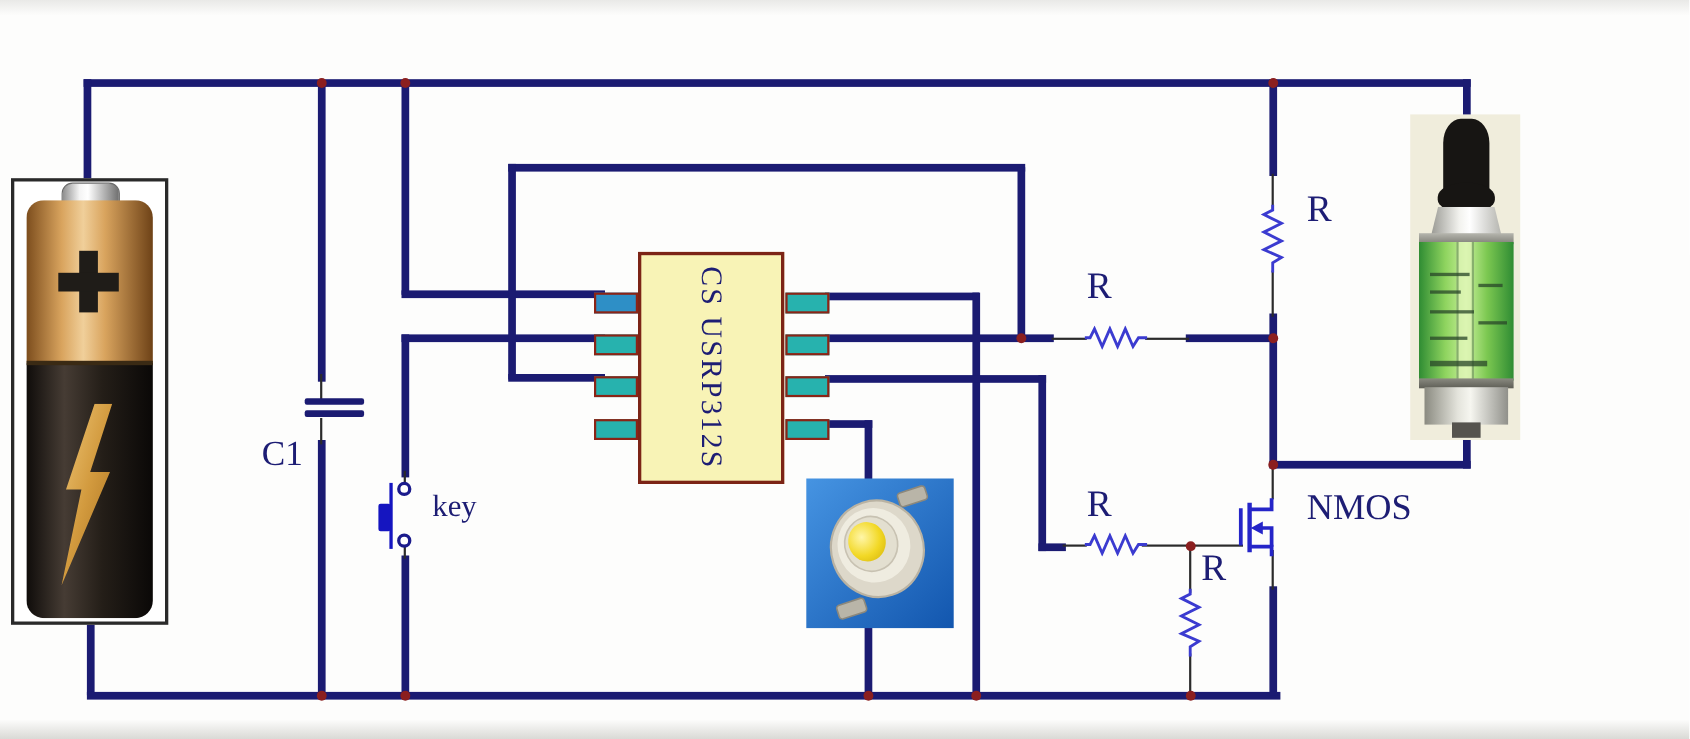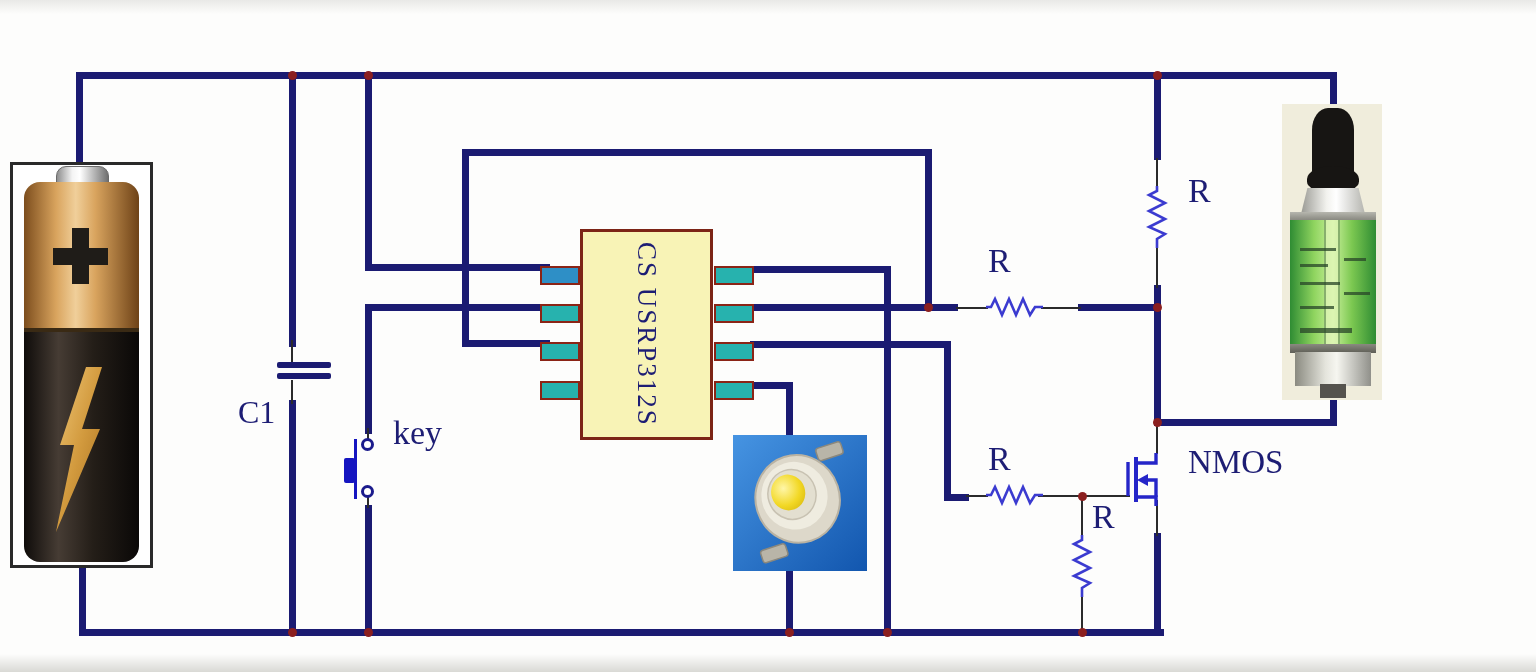--- a/index.html
+++ b/index.html
@@ -117,21 +117,21 @@
   <div class="tw" style="left:1081px;top:594px;width:2px;height:38px;"></div>
 
   <div class="plate" style="left:277px;top:362px;width:54px;height:6px;"></div>
   <div class="plate" style="left:277px;top:373px;width:54px;height:6px;"></div>
   <div class="lbl" style="left:238px;top:394px;font-size:32px;">C1</div>
 
   <div class="kbar" style="left:354px;top:439px;width:3px;height:60px;"></div>
   <div class="kbar" style="left:344px;top:458px;width:11px;height:25px;border-radius:2px;"></div>
   <div class="kcirc" style="left:361px;top:438px;"></div>
   <div class="kcirc" style="left:361px;top:485px;"></div>
-  <div class="lbl" style="left:393px;top:414px;font-size:34px;">key</div>
+  <div class="lbl" style="left:393px;top:445px;font-size:28px;">key</div>
 
   <div class="pin alt" style="left:540px;top:266px;"></div>
   <div class="pin" style="left:540px;top:304px;"></div>
   <div class="pin" style="left:540px;top:342px;"></div>
   <div class="pin" style="left:540px;top:381px;"></div>
   <div class="pin" style="left:714px;top:266px;"></div>
   <div class="pin" style="left:714px;top:304px;"></div>
   <div class="pin" style="left:714px;top:342px;"></div>
   <div class="pin" style="left:714px;top:381px;"></div>
   <div class="ic-body"></div>

